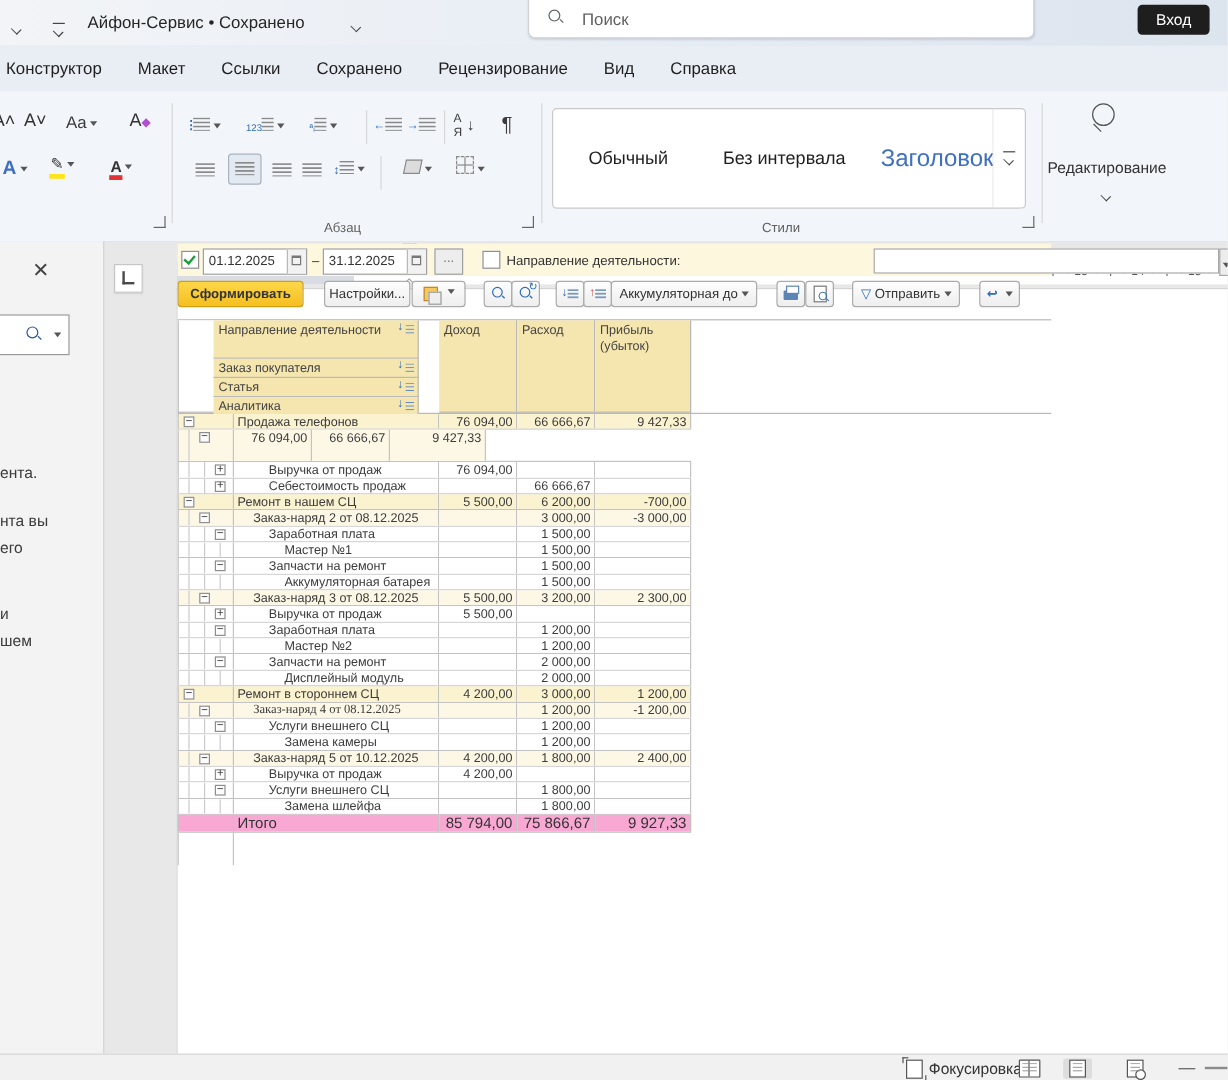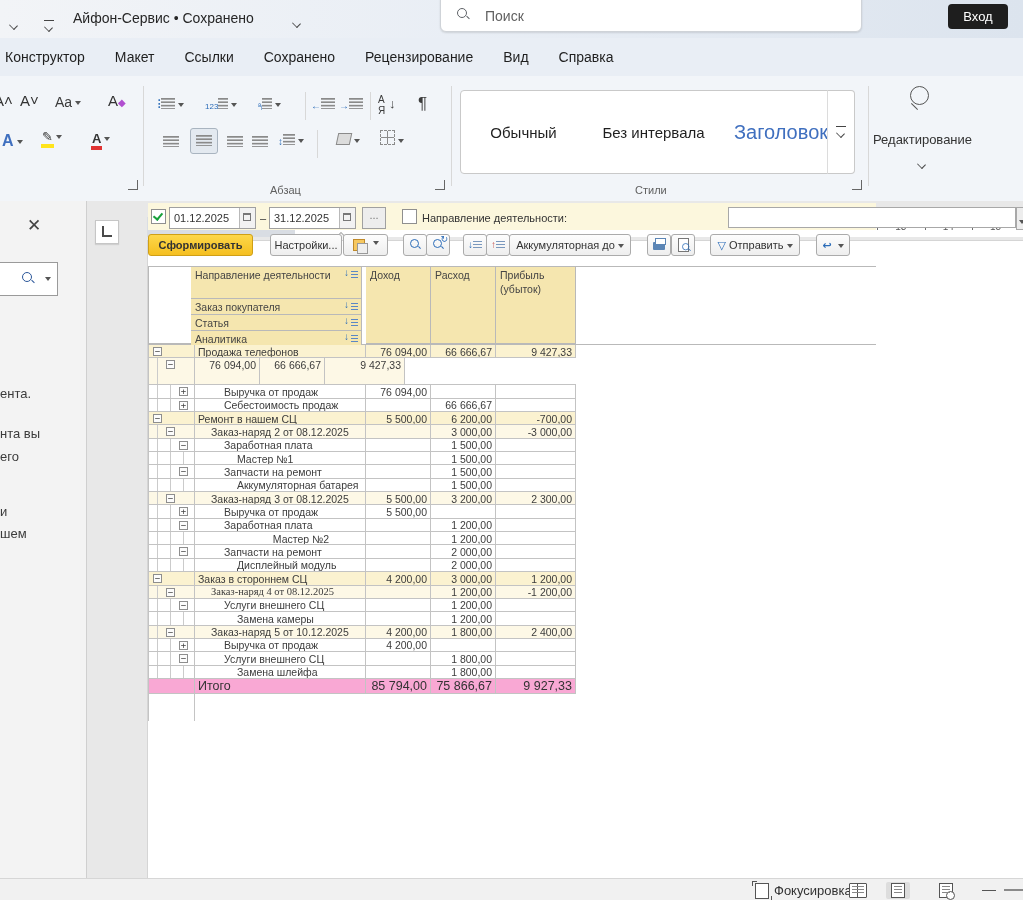--- a/index.html
+++ b/index.html
@@ -95,21 +95,21 @@
   .mag-sm{display:inline-block;width:11px;height:11px;position:relative;vertical-align:middle;}
   .mag-sm::before{content:"";position:absolute;left:0;top:0;width:7px;height:7px;border:1.5px solid #2b6cb8;border-radius:50%;}
   .mag-sm::after{content:"";position:absolute;left:8px;top:8px;width:3px;border-top:1.5px solid #2b6cb8;transform:rotate(45deg);}
   .sq-ic{display:inline-block;width:10px;height:10px;border:1px solid #c08a2a;background:#f6c860;position:relative;vertical-align:middle;}
   .sq-ic::after{content:"";position:absolute;left:3px;top:3px;width:9px;height:9px;border:1px solid #999;background:#eee;}
   
   #rtable{left:148px;top:65px;}
   #hdr-strip{position:absolute;left:0;top:0;width:728px;height:79px;background:#fff;border-top:1px solid #b9b9b9;border-bottom:1px solid #b9b9b9;box-sizing:border-box;}
   .hcell{position:absolute;background:#f5e6af;border-right:1px solid #b9b9b9;border-bottom:1px solid #b9b9b9;box-sizing:border-box;font-size:10.5px;color:#444;}
   #h-tree{left:0;top:1px;width:47px;height:77px;background:#fff;border-left:1px solid #b9b9b9;}
-  .hlblrow{position:absolute;left:43px;width:171px;background:#f5e6af;border-right:1px solid #b9b9b9;border-bottom:1px solid #b9b9b9;box-sizing:border-box;}
+  .hlblrow{position:absolute;left:30px;width:171px;background:#f5e6af;border-right:1px solid #b9b9b9;border-bottom:1px solid #b9b9b9;box-sizing:border-box;}
   .hlblrow .txt{position:absolute;left:4px;top:2px;font-size:10.5px;color:#444;line-height:1.25;width:140px;}
   .sort{position:absolute;right:3px;top:3px;width:14px;height:9px;}
   .sort .ar{position:absolute;left:0;top:-3px;font-size:10px;font-weight:bold;color:#2b6cb8;}
   .sort .sb{position:absolute;right:0;top:1px;width:7px;height:8px;background:linear-gradient(#5b87c5 1px,transparent 1px);background-size:7px 3px;}
   .vhead{top:1px;height:77px;}
   .vhead .txt{position:absolute;left:4px;top:2px;line-height:1.3;}
   .trow{position:relative;display:flex;align-items:stretch;box-sizing:border-box;border-bottom:1px solid #c3c3c3;}
   .tcell{box-sizing:border-box;border-right:1px solid #c3c3c3;font-size:10.5px;color:#3c3c3c;overflow:hidden;}
   .c-tree{width:47px;position:relative;border-left:1px solid #c3c3c3;}
   .c-name{width:171px;line-height:12.5px;padding-top:0.5px;}
@@ -534,21 +534,21 @@
           <div class="tcell num c-inc"></div>
           <div class="tcell num c-exp">1 200,00</div>
           <div class="tcell num c-prof"></div>
         </div>
         <div class="trow row-d" style="height: 13.35px;">
           <div class="tcell c-tree">
             <span class="spine" style="left: 8px;"></span>
             <span class="spine" style="left: 21px;"></span>
             <span class="spine" style="left: 34px;"></span>
           </div>
-          <div class="tcell c-name" style="padding-left: 42px; text-align: center;">Мастер №2</div>
+          <div class="tcell c-name" style="padding-left: 42px;">Мастер №2</div>
           <div class="tcell num c-inc"></div>
           <div class="tcell num c-exp">1 200,00</div>
           <div class="tcell num c-prof"></div>
         </div>
         <div class="trow row-d" style="height: 13.35px;">
           <div class="tcell c-tree">
             <span class="spine" style="left: 8px;"></span>
             <span class="spine" style="left: 21px;"></span>
             <span class="expander" style="left: 30px;">−</span>
           </div>
@@ -565,21 +565,21 @@
           </div>
           <div class="tcell c-name" style="padding-left: 42px;">Дисплейный модуль</div>
           <div class="tcell num c-inc"></div>
           <div class="tcell num c-exp">2 000,00</div>
           <div class="tcell num c-prof"></div>
         </div>
         <div class="trow row-g0" style="height: 13.35px;">
           <div class="tcell c-tree">
             <span class="expander" style="left: 4px;">−</span>
           </div>
-          <div class="tcell c-name" style="padding-left: 3px;">Заказ в стороннем СЦ</div>
+          <div class="tcell c-name" style="padding-left: 3px;">Ремонт в стороннем СЦ</div>
           <div class="tcell num c-inc">4 200,00</div>
           <div class="tcell num c-exp">3 000,00</div>
           <div class="tcell num c-prof">1 200,00</div>
         </div>
         <div class="trow row-g1" style="height: 13.35px;">
           <div class="tcell c-tree">
             <span class="spine" style="left: 8px;"></span>
             <span class="expander" style="left: 17px;">−</span>
           </div>
           <div class="tcell c-name" style="padding-left: 16px; font-family: Liberation Serif, serif;">Заказ-наряд 4 от 08.12.2025</div>

